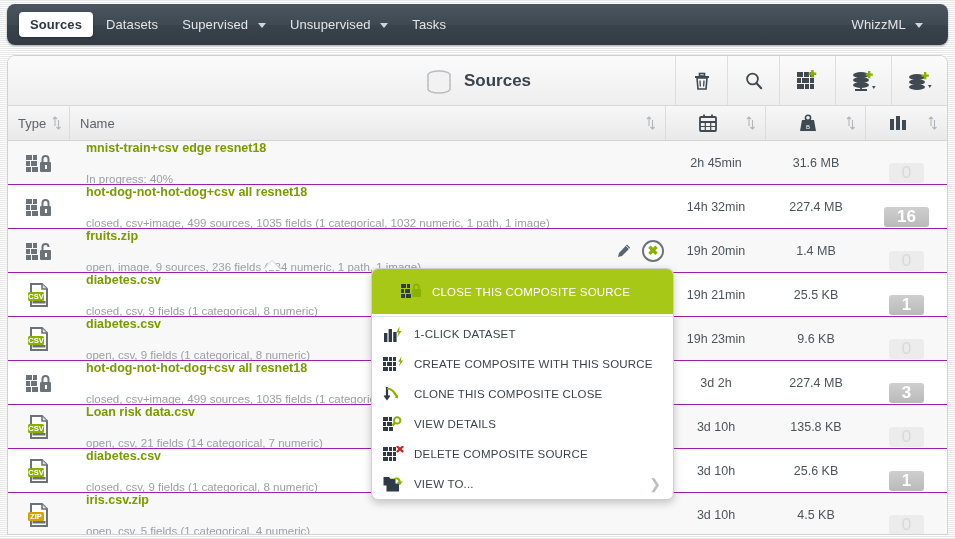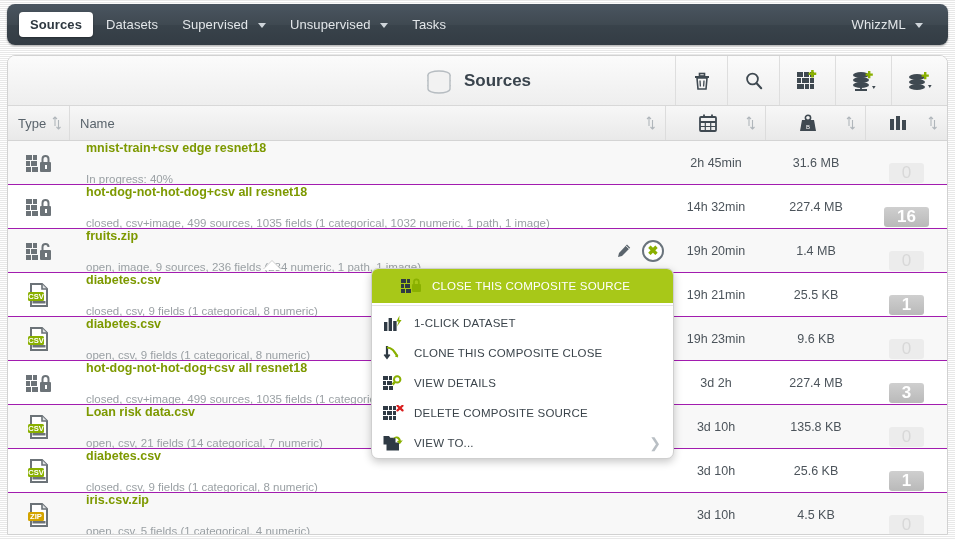--- a/index.html
+++ b/index.html
@@ -198,21 +198,21 @@
     filter: drop-shadow(0 -1px 0 #cfcfcf);
   }
   .ctxitem {
     display: flex; align-items: center;
     height: 30px;
     padding: 0 10px;
     gap: 10px;
     cursor: pointer;
     position: relative;
   }
-  .ctxitem.first { height: 34px; padding-left: 28px; }
+  .ctxitem.first { height: 45px; padding-left: 28px; }
   .ctxitem.hl {
     background: #a8c818;
     color: #ffffff;
   }
   .ctxitem .txt {
     font-size: 11.5px; color: #3b444b; letter-spacing: .2px;
     white-space: nowrap;
   }
   .ctxitem.hl .txt { color: #ffffff; }
   .ctxsep { height: 1px; background: #e4e4e4; margin: 2px 0; }
@@ -655,20 +655,37 @@
         <svg width="21" height="17" viewBox="0 0 21 17">
           <rect x="1" y="7" width="3.4" height="9" fill="#2f3a44"></rect>
           <rect x="5.6" y="3" width="3.4" height="13" fill="#2f3a44"></rect>
           <rect x="10.2" y="6" width="3.4" height="10" fill="#2f3a44"></rect>
           <path d="M16.5 0.5 l-3.2 6 h2.3 l-1.6 5 l4.6 -6.4 h-2.4 z" fill="#8ab000"></path>
         </svg>
       </span>
       <span class="txt">1-CLICK DATASET</span>
     </div>
 
+    <div class="ctxitem">
+      <span class="ctx-ico">
+        <svg width="21" height="17" viewBox="0 0 21 17">
+          <rect x="0" y="1" width="5" height="4" fill="#2f3a44"></rect>
+            <rect x="6" y="1" width="3" height="4" fill="#2f3a44"></rect>
+            <rect x="10" y="1" width="3" height="4" fill="#2f3a44"></rect>
+          <rect x="0" y="6" width="3" height="4" fill="#2f3a44"></rect>
+            <rect x="4" y="6" width="5" height="4" fill="#2f3a44"></rect>
+            <rect x="10" y="6" width="3" height="4" fill="#2f3a44"></rect>
+          <rect x="0" y="11" width="5" height="4" fill="#2f3a44"></rect>
+            <rect x="6" y="11" width="3" height="4" fill="#2f3a44"></rect>
+            <rect x="10" y="11" width="3" height="4" fill="#2f3a44"></rect>
+          <path d="M18.5 0.2 l-3.4 5.6 h2.2 l-1.5 4.6 l4.4 -6 h-2.3 z" fill="#8ab000"></path>
+        </svg>
+      </span>
+      <span class="txt">CREATE COMPOSITE WITH THIS SOURCE</span>
+    </div>
 
     <div class="ctxitem">
       <span class="ctx-ico">
         <svg width="21" height="17" viewBox="0 0 21 17">
           <path d="M4 1 l0 11" stroke="#2f3a44" stroke-width="2.2" fill="none"></path>
           <path d="M1.4 9.5 l2.6 3.4 l2.6 -3.4" stroke="#2f3a44" stroke-width="2" fill="none"></path>
           <path d="M4 2.5 C 9 2.5, 11 6, 14.5 11.5" stroke="#8ab000" stroke-width="2.2" fill="none"></path>
           <path d="M11.8 11.4 l3.3 1.2 l-0.5 -3.4" fill="#8ab000"></path>
         </svg>
       </span>

